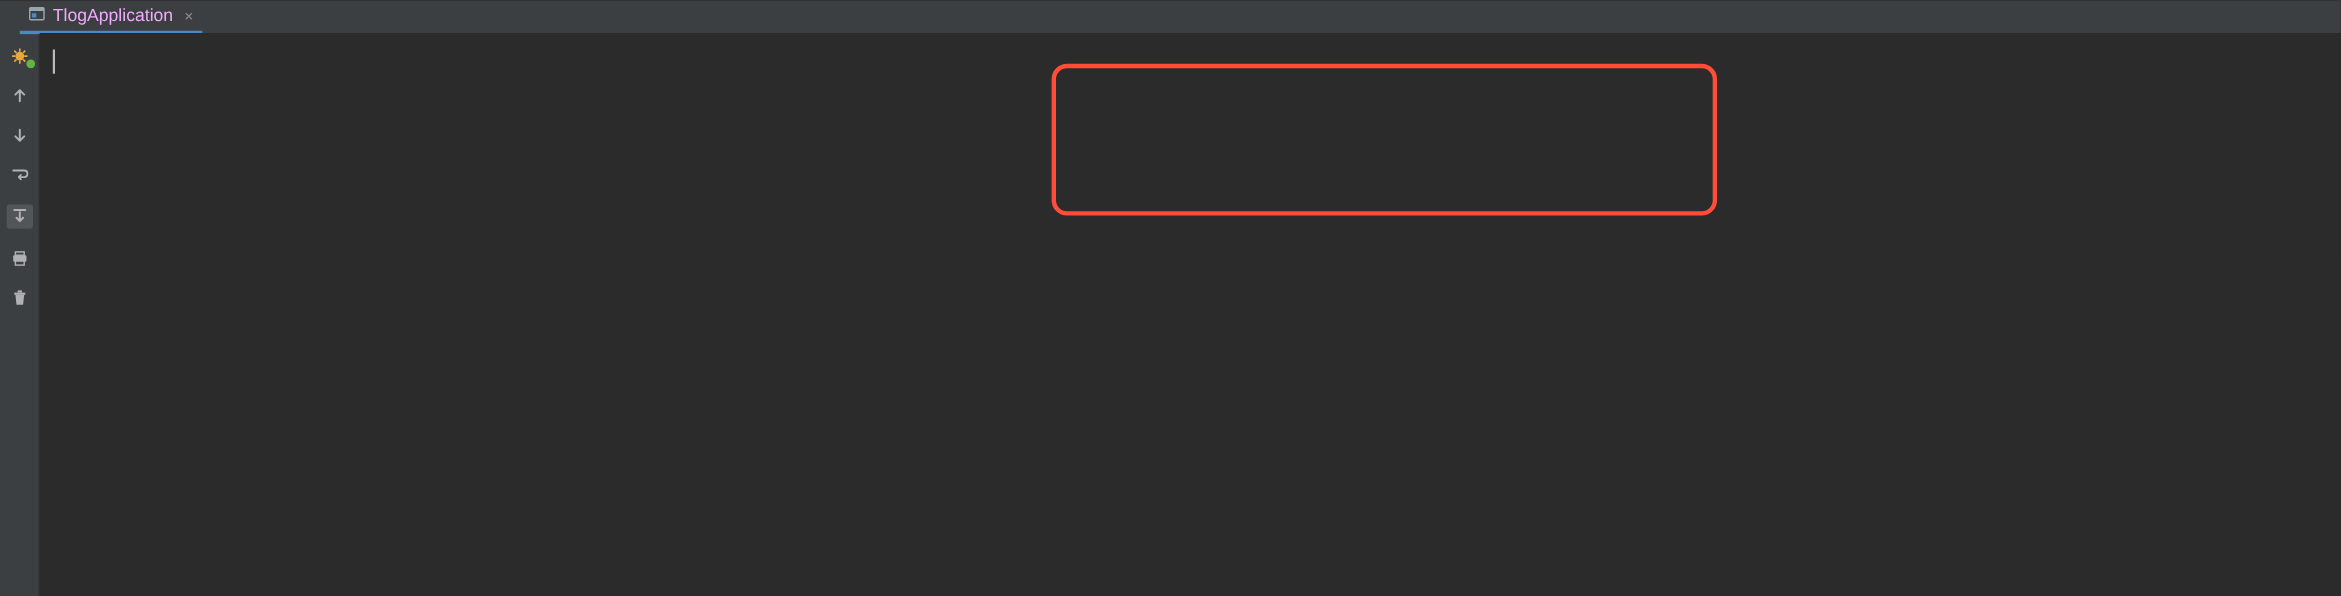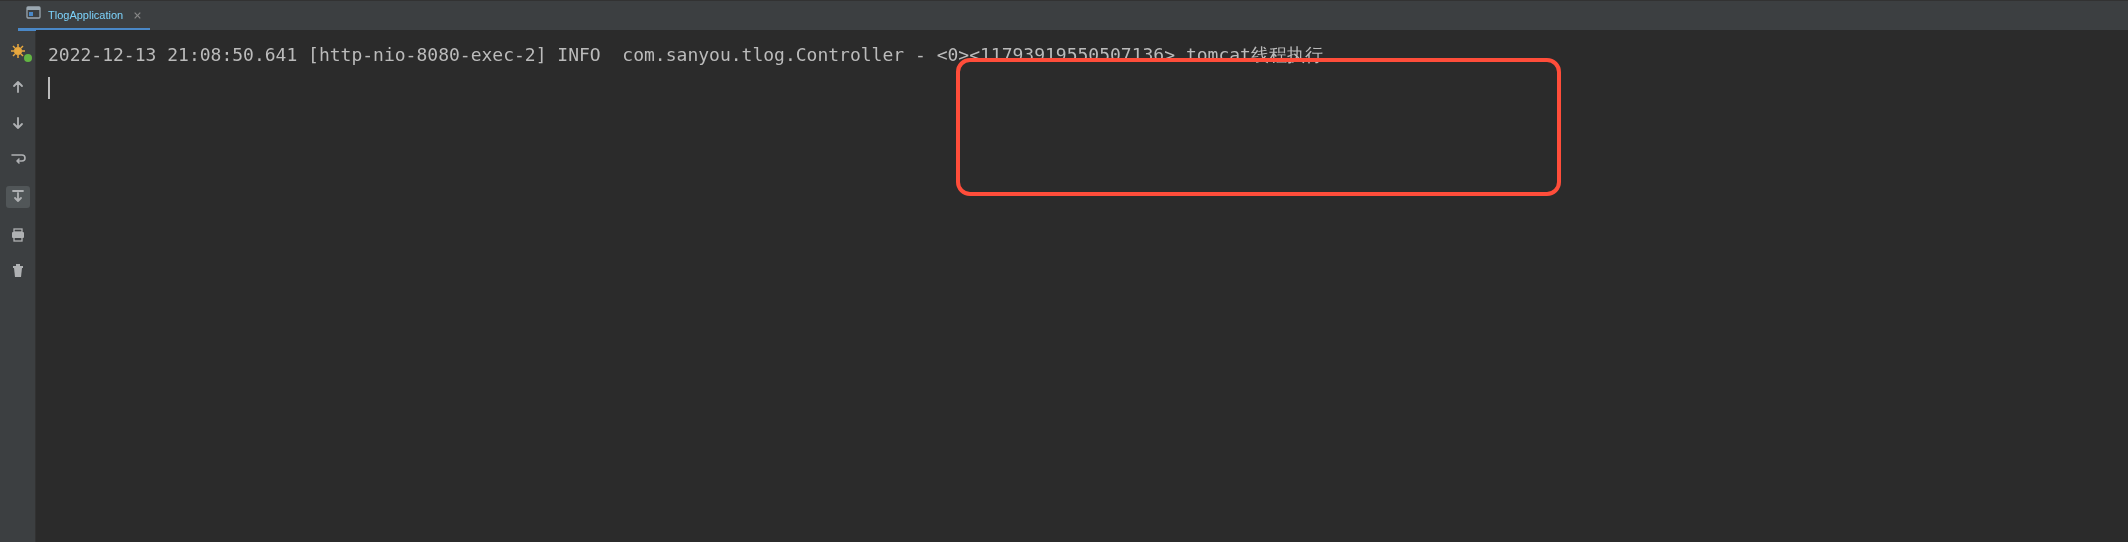--- a/index.html
+++ b/index.html
@@ -32,22 +32,22 @@
       border-bottom: 3px solid #4a88c7;
       height: 100%;
       position: relative;
       bottom: -1px;
     }
     .tab-icon svg {
       width: 16px;
       height: 16px;
     }
     .tab-label {
-      color: #7dd3fc;
-      font-size: 11px;
+      color: #f0abfc;
+      font-size: 16px;
       font-family: -apple-system, 'Segoe UI', sans-serif;
     }
     .tab-close {
       color: #888;
       font-size: 14px;
       margin-left: 4px;
       cursor: pointer;
     }
     .main-area {
       display: flex;
@@ -188,17 +188,16 @@
     <div class="gutter-icon">
       <svg viewBox="0 0 16 16">
         <rect x="3" y="3" width="10" height="2" fill="#afb1b3"></rect>
         <path d="M4 5 L5 14 L11 14 L12 5 Z" fill="#afb1b3"></path>
         <rect x="6" y="1" width="4" height="2" fill="#afb1b3"></rect>
       </svg>
     </div>
   </div>
 
   <div class="console">
-    <div class="log-line">2022-12-13 21:08:50.641 [http-nio-8080-exec-2] INFO  com.sanyou.tlog.Controller - &lt;0&gt;&lt;11793919550507136&gt; tomcat线程执行</div>
     <div><span class="cursor"></span></div>
     <div class="highlight-box" style="top: 28px; left: 920px; width: 605px; height: 138px;"></div>
   </div>
 </div>
 
 </body></html>

